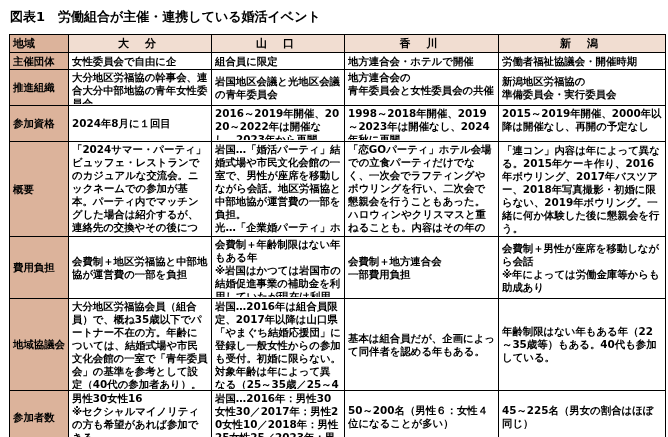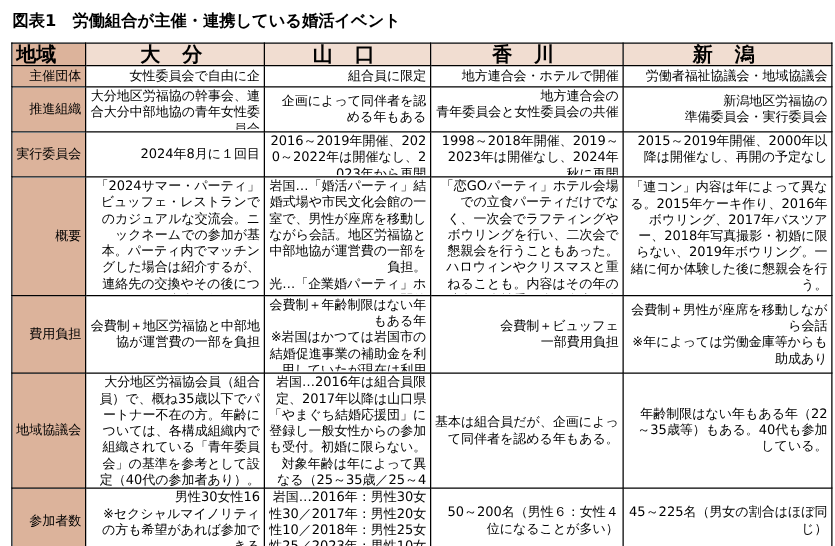--- a/index.html
+++ b/index.html
@@ -4,25 +4,25 @@
 <style>
   html, body { margin: 0; padding: 0; background: #ffffff; }
   body { width: 668px; height: 437px; overflow: hidden; position: relative;
          font-family: "DejaVu Sans", "Liberation Sans", sans-serif; color: #000; }
   .title { position: absolute; left: 10px; top: 8px; font-size: 13px; font-weight: bold;
            letter-spacing: 0px; white-space: nowrap; }
   table.grid { position: absolute; left: 9px; top: 34px; width: 656px;
                border-collapse: collapse; table-layout: fixed; }
   table.grid td, table.grid th { border: 1px solid #000; padding: 1px 3px;
                font-size: 10.4px; line-height: 13px; vertical-align: middle;
-               overflow: hidden; text-align: right; font-weight: normal; }
+               overflow: hidden; text-align: left; font-weight: bold; }
   th.rowhead { background: #dcb39b; font-weight: bold; font-size: 11px; text-align: left;
                padding-left: 3px; }
   tr.header th { background: #f1ddd1; font-weight: bold; text-align: center;
-                 letter-spacing: 6px; font-size: 16px; height: 15px; }
+                 letter-spacing: 6px; font-size: 11px; height: 15px; }
   tr.header th.rowhead { background: #dcb39b; letter-spacing: 0; text-align: left; }
   .cell { white-space: pre-wrap; word-break: break-all; overflow: hidden; }
 </style>
 </head>
 <body>
 
 <div class="title">図表1　労働組合が主催・連携している婚活イベント</div>
 
 <table class="grid">
   <colgroup>
@@ -46,44 +46,44 @@
     <td>
           <div class="cell" style="max-height:13px">女性委員会で自由に企</div>
         </td>
     <td>
           <div class="cell" style="max-height:13px">組合員に限定</div>
         </td>
     <td>
           <div class="cell" style="max-height:13px">地方連合会・ホテルで開催</div>
         </td>
     <td>
-          <div class="cell" style="max-height:15px">労働者福祉協議会・地域協議会</div>
+          <div class="cell" style="max-height:15px">労働者福祉協議会・開催時期</div>
         </td>
   </tr>
 
   <tr style="height:34px">
     <th class="rowhead">推進組織</th>
     <td style="vertical-align:top">
           <div class="cell" style="max-height:33px">大分地区労福協の幹事会、連合大分中部地協の青年女性委員会</div>
         </td>
     <td>
-          <div class="cell" style="max-height:33px">企画によって同伴者を認める年もある</div>
+          <div class="cell" style="max-height:33px">岩国地区会議と光地区会議の青年委員会</div>
         </td>
     <td style="vertical-align:top">
           <div class="cell" style="max-height:33px">地方連合会の
 青年委員会と女性委員会の共催</div>
         </td>
     <td>
           <div class="cell" style="max-height:33px">新潟地区労福協の
 準備委員会・実行委員会</div>
         </td>
   </tr>
 
   <tr style="height:34px">
-    <th class="rowhead">実行委員会</th>
+    <th class="rowhead">参加資格</th>
     <td>
           <div class="cell" style="max-height:33px">2024年8月に１回目</div>
         </td>
     <td style="vertical-align:top">
           <div class="cell" style="max-height:33px">2016～2019年開催、2020～2022年は開催なし、2023年から再開</div>
         </td>
     <td style="vertical-align:top">
           <div class="cell" style="max-height:33px">1998～2018年開催、2019～2023年は開催なし、2024年秋に再開</div>
         </td>
     <td style="vertical-align:top">
@@ -111,33 +111,33 @@
   <tr style="height:61px">
     <th class="rowhead">費用負担</th>
     <td>
           <div class="cell" style="max-height:59px">会費制＋地区労福協と中部地協が運営費の一部を負担</div>
         </td>
     <td style="vertical-align:top">
           <div class="cell" style="max-height:59px">会費制＋年齢制限はない年もある年
 ※岩国はかつては岩国市の結婚促進事業の補助金を利用していたが現在は利用なし</div>
         </td>
     <td>
-          <div class="cell" style="max-height:59px">会費制＋ビュッフェ
+          <div class="cell" style="max-height:59px">会費制＋地方連合会
 一部費用負担</div>
         </td>
     <td>
           <div class="cell" style="max-height:59px">会費制＋男性が座席を移動しながら会話
 ※年によっては労働金庫等からも助成あり</div>
         </td>
   </tr>
 
   <tr style="height:91px">
     <th class="rowhead">地域協議会</th>
     <td>
-          <div class="cell" style="max-height:89px">大分地区労福協会員（組合員）で、概ね35歳以下でパートナー不在の方。年齢については、各構成組織内で組織されている「青年委員会」の基準を参考として設定（40代の参加者あり）。</div>
+          <div class="cell" style="max-height:89px">大分地区労福協会員（組合員）で、概ね35歳以下でパートナー不在の方。年齢については、結婚式場や市民文化会館の一室で「青年委員会」の基準を参考として設定（40代の参加者あり）。</div>
         </td>
     <td style="vertical-align:top">
           <div class="cell" style="max-height:89px">岩国…2016年は組合員限定、2017年以降は山口県「やまぐち結婚応援団」に登録し一般女性からの参加も受付。初婚に限らない。対象年齢は年によって異なる（25～35歳／25～45歳など）。
 光…組合員に限定</div>
         </td>
     <td>
           <div class="cell" style="max-height:89px">基本は組合員だが、企画によって同伴者を認める年もある。</div>
         </td>
     <td>
           <div class="cell" style="max-height:89px">年齢制限はない年もある年（22～35歳等）もある。40代も参加している。</div>

